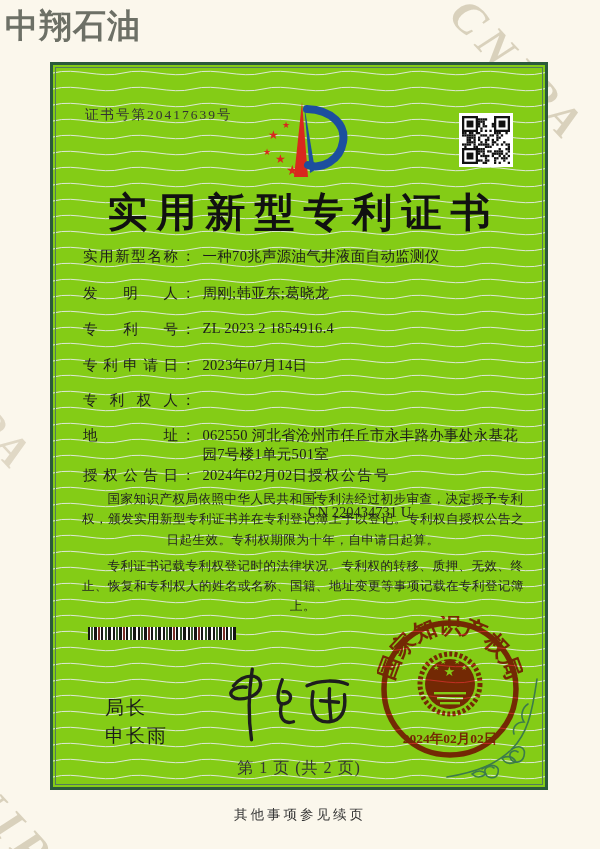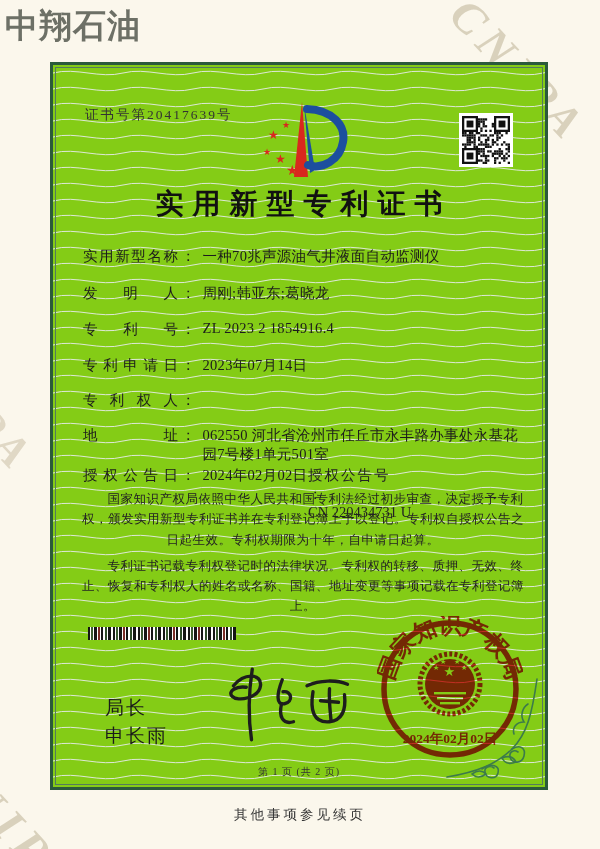--- a/index.html
+++ b/index.html
@@ -47,21 +47,21 @@
   .waves { position:absolute; inset:0; width:100%; height:100%; }
   
   .cert-number {
     position:absolute; left:32px; top:41px;
     font-size:13.5px; letter-spacing:2px; color:#333;
   }
   .emblem { position:absolute; left:205px; top:36px; }
   .qr { position:absolute; left:406px; top:48px; width:54px; height:54px; background:#fff; padding:3px; }
   .cert-title {
     position:absolute; left:0; top:120px; width:100%;
-    text-align:center; font-size:28px; font-weight:700;
+    text-align:center; font-size:40px; font-weight:700;
     letter-spacing:9px; color:#111; text-indent:9px;
   }
   
   .row { position:absolute; left:30px; display:flex; font-size:14.5px; color:#1c1c1c; }
   .row .lbl { width:95px; text-align:justify; text-align-last:justify; }
   .row .colon { margin:0 7px 0 3px; }
   .row .val { letter-spacing:.3px; }
   .r0 { top:182px; } .r1 { top:219px; } .r2 { top:255px; }
   .r3 { top:291px; } .r4 { top:326px; } .r5 { top:361px; } .r6 { top:401px; }
   .addr-val { max-width:330px; line-height:19px; }
@@ -91,21 +91,21 @@
   .role-label { top:630px; }
   .signer-name { top:658px;text-align:right; }
   .signature { position:absolute; left:158px; top:592px; }
   
   .seal { position:absolute; left:324px; top:551px; opacity:.92; mix-blend-mode:multiply; }
   
   .ornament { position:absolute; right:3px; bottom:3px; }
   
   .page-indicator {
     position:absolute; left:0; bottom:8px; width:100%;
-    text-align:center; font-size:10px; color:#333; letter-spacing:1px;
+    text-align:center; font-size:16px; color:#333; letter-spacing:1px;
   }
   .continuation-note {
     position:absolute; left:0; top:806px; width:100%;
     text-align:center; font-size:13.5px; letter-spacing:3px; color:#333;
   }
 </style>
 </head>
 <body>
 
 <div class="brand-logo">中翔石油</div>

